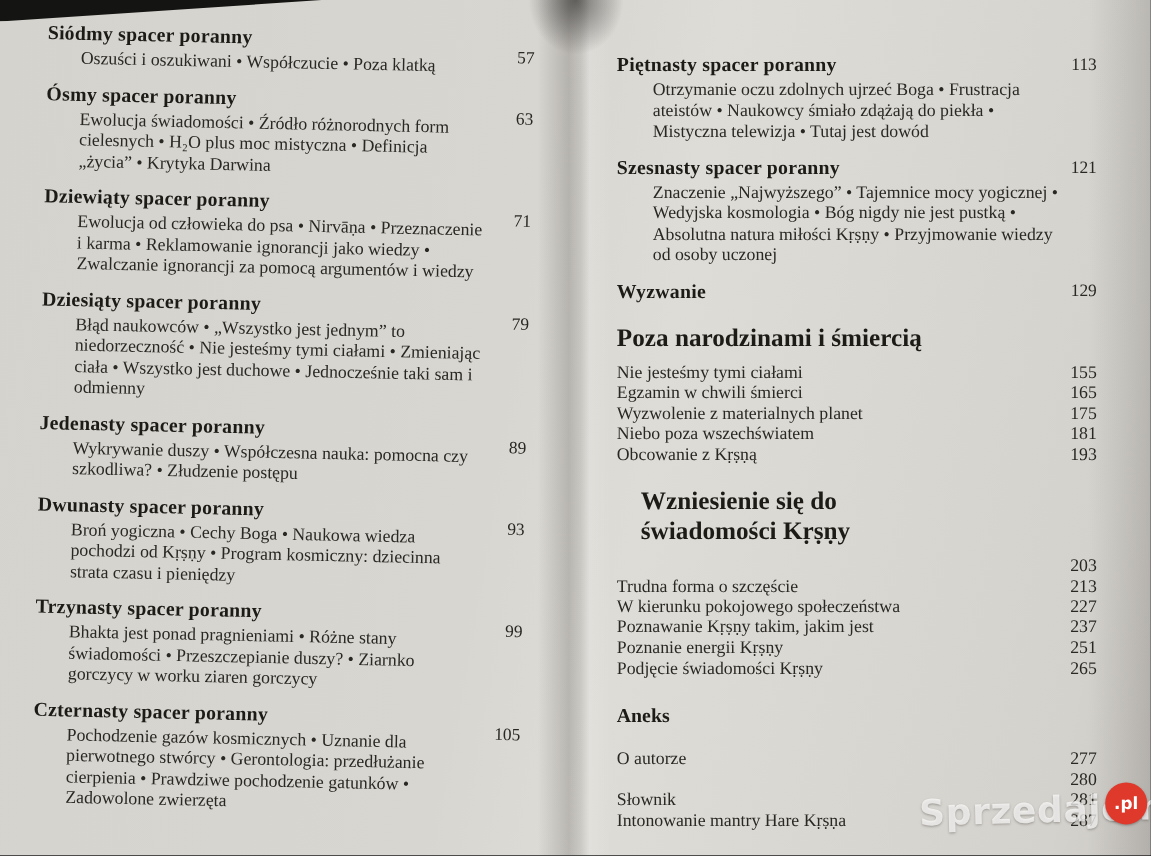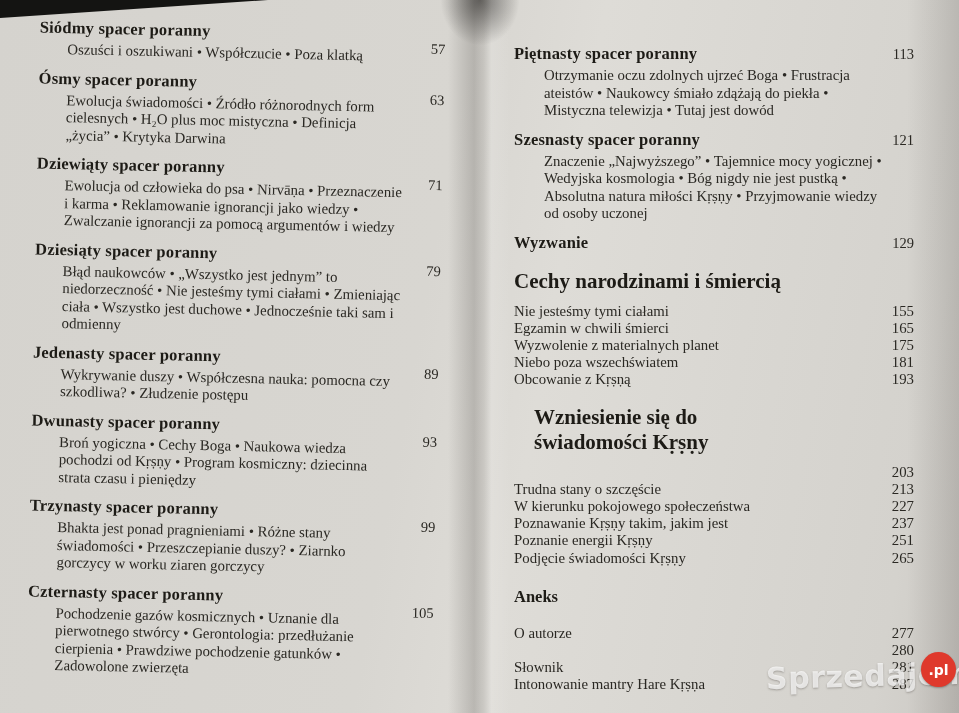--- a/index.html
+++ b/index.html
@@ -179,21 +179,21 @@
     </div>
 
     <div class="entry">
       <div class="entry-head">
         <span class="entry-title">Wyzwanie</span>
         <span class="entry-page">129</span>
       </div>
     </div>
 
     <div class="section">
-      <div class="section-heading sh-big">Cechy narodzinami i śmiercią</div>
+      <div class="section-heading sh-big">Poza narodzinami i śmiercią</div>
       <div class="item">
         <span class="item-label">Nie jesteśmy tymi ciałami</span>
         <span class="item-page">155</span>
       </div>
       <div class="item">
         <span class="item-label">Egzamin w chwili śmierci</span>
         <span class="item-page">165</span>
       </div>
       <div class="item">
         <span class="item-label">Wyzwolenie z materialnych planet</span>
@@ -208,21 +208,21 @@
         <span class="item-page">193</span>
       </div>
     </div>
 
     <div class="section">
       <div class="section-heading sh-big sh-wrap">Wzniesienie się do świadomości Kṛṣṇy</div>
       <div class="item">
         <span class="item-page">203</span>
       </div>
       <div class="item">
-        <span class="item-label">Trudna stany o szczęście</span>
+        <span class="item-label">Trudna forma o szczęście</span>
         <span class="item-page">213</span>
       </div>
       <div class="item">
         <span class="item-label">W kierunku pokojowego społeczeństwa</span>
         <span class="item-page">227</span>
       </div>
       <div class="item">
         <span class="item-label">Poznawanie Kṛṣṇy takim, jakim jest</span>
         <span class="item-page">237</span>
       </div>

